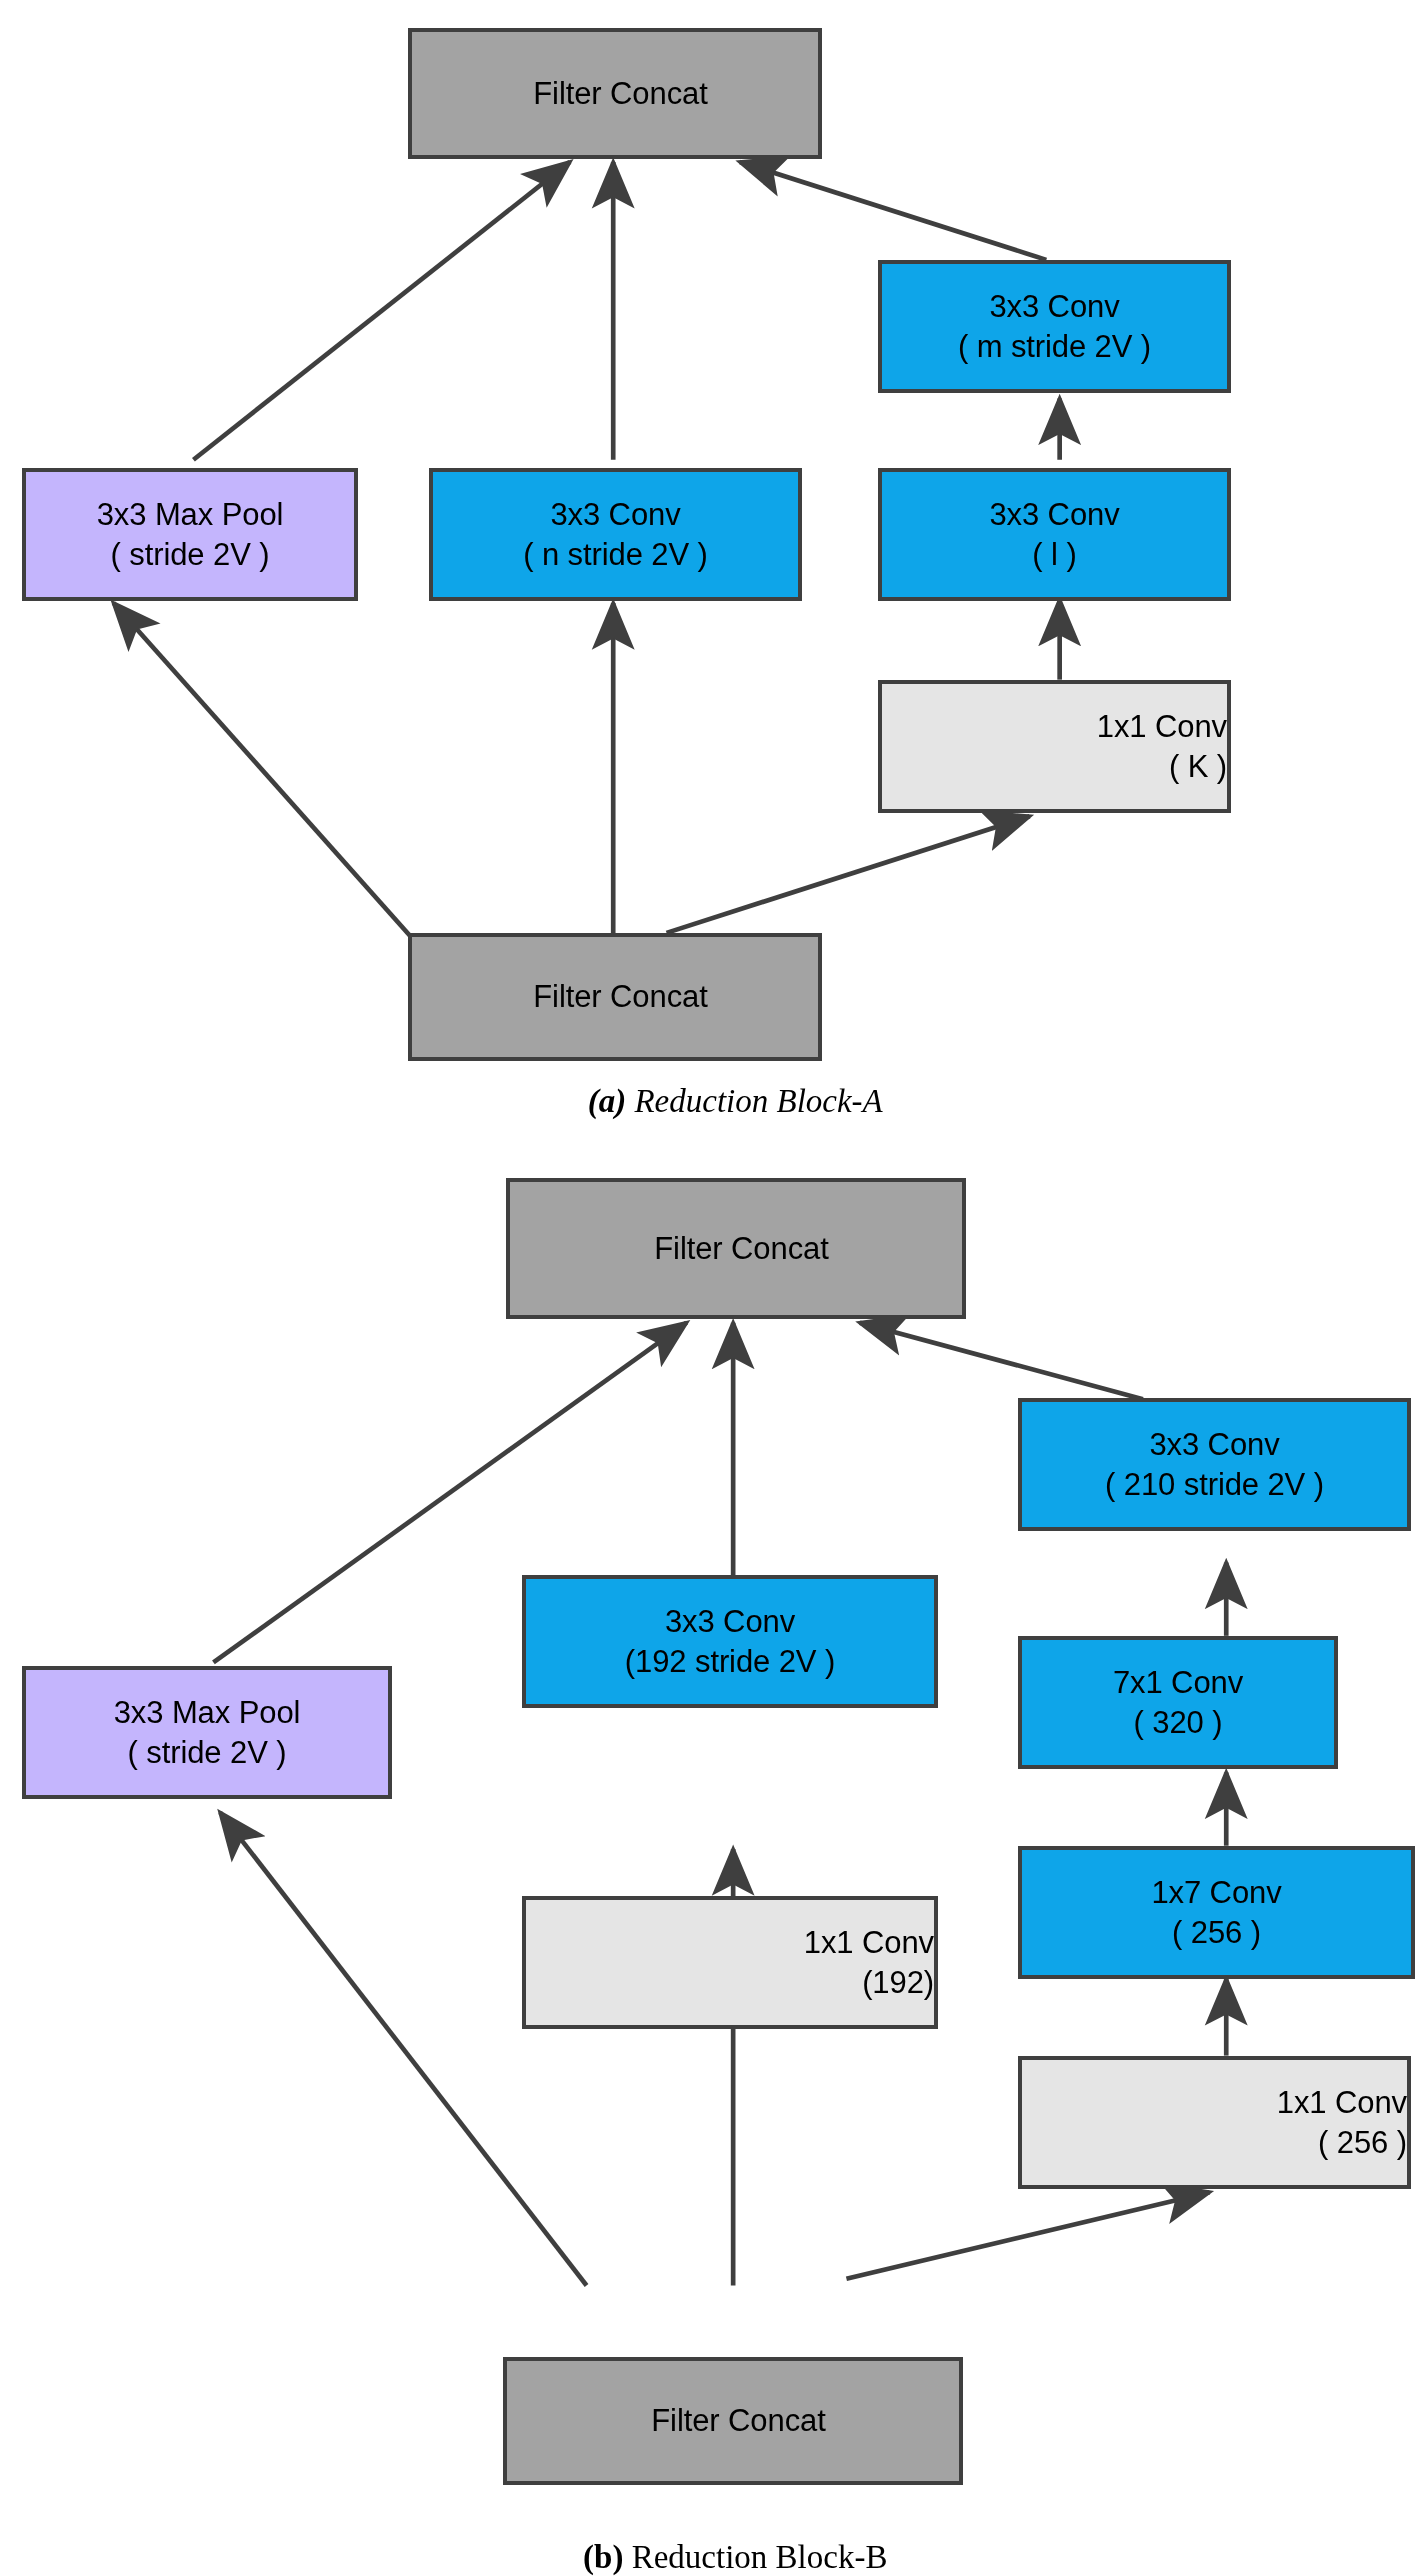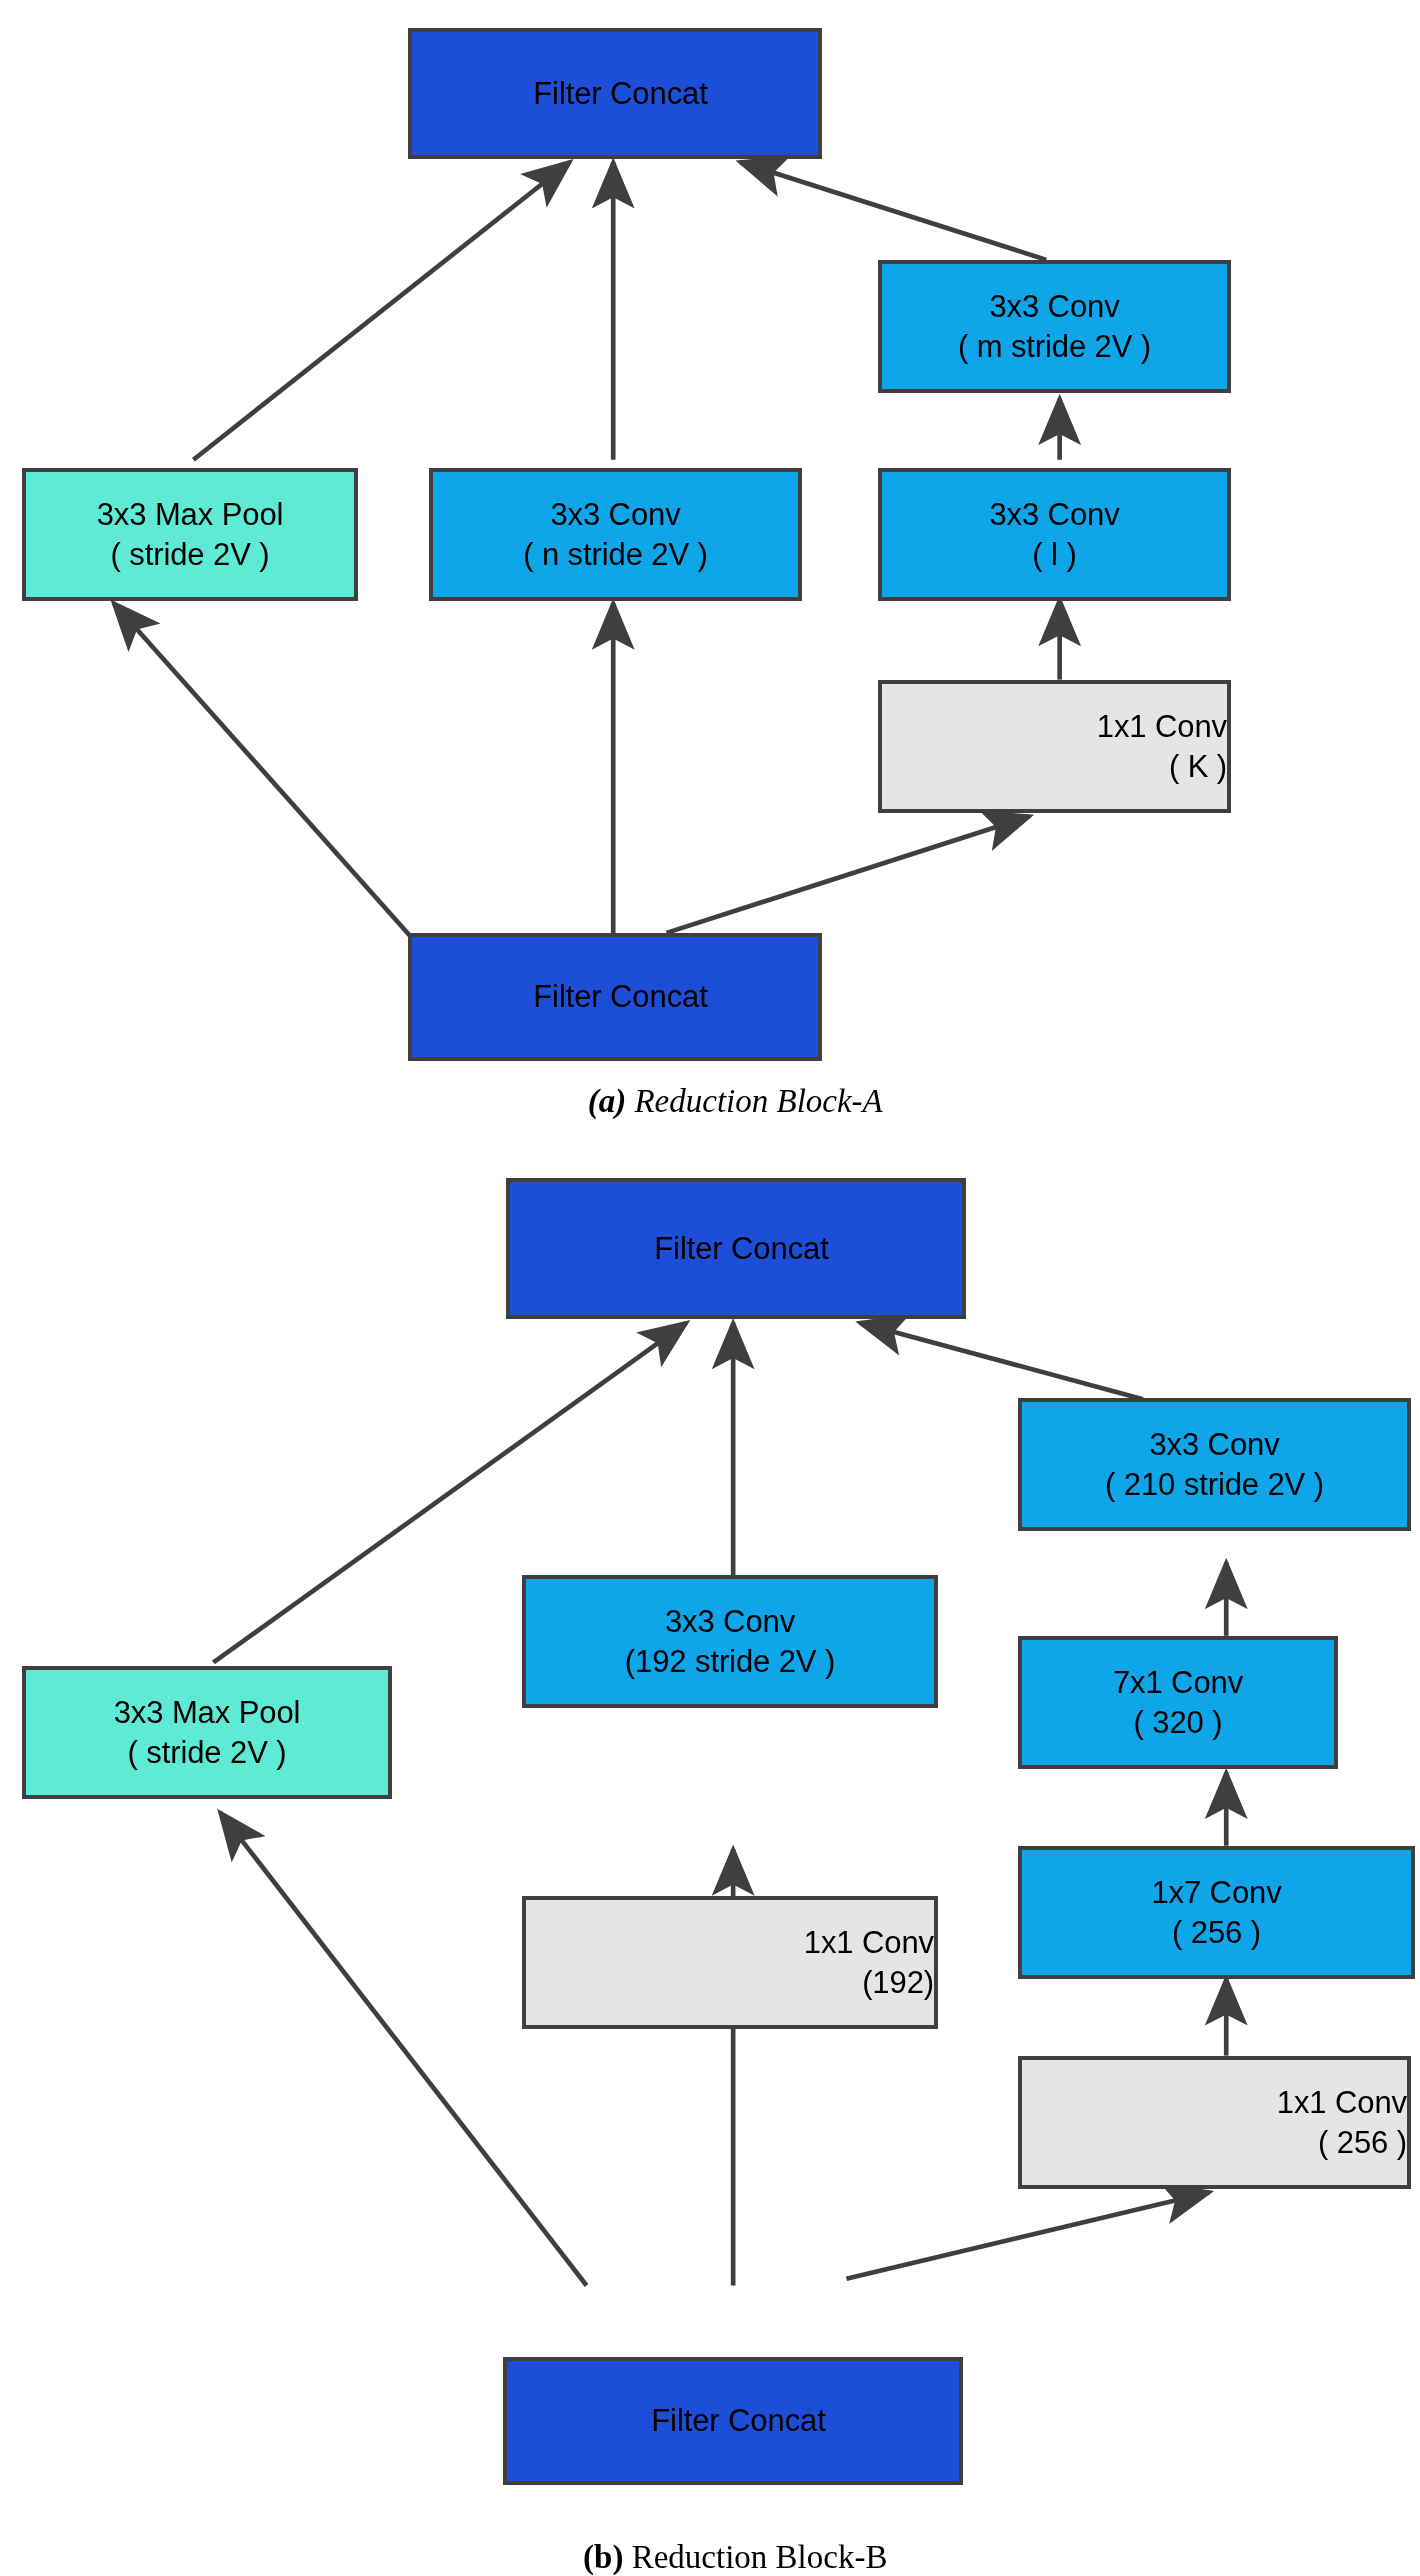--- a/index.html
+++ b/index.html
@@ -36,24 +36,24 @@
     text-align: center;
     color: #000000;
     font-size: 31px;
     line-height: 1.28;
     letter-spacing: -0.1px;
   }
   .node .l1, .node .l2 {
     display: block;
     white-space: pre;
   }
-  .node.concat { background: #1d4ed8; padding-left: 11px; }
+  .node.concat { background: #a3a3a3; padding-left: 11px; }
   .node.conv   { background: #0ea5e9; }
   .node.onexone{ background: #e5e5e5; align-items: flex-end; }
-  .node.pool   { background: #5eead4; text-align: center; }
+  .node.pool   { background: #c4b5fd; text-align: center; }
 
   .edges {
     position: absolute;
     left: 0; top: 0;
     width: 1421px;
     height: 2576px;
     pointer-events: none;
   }
   .caption {
     position: absolute;

